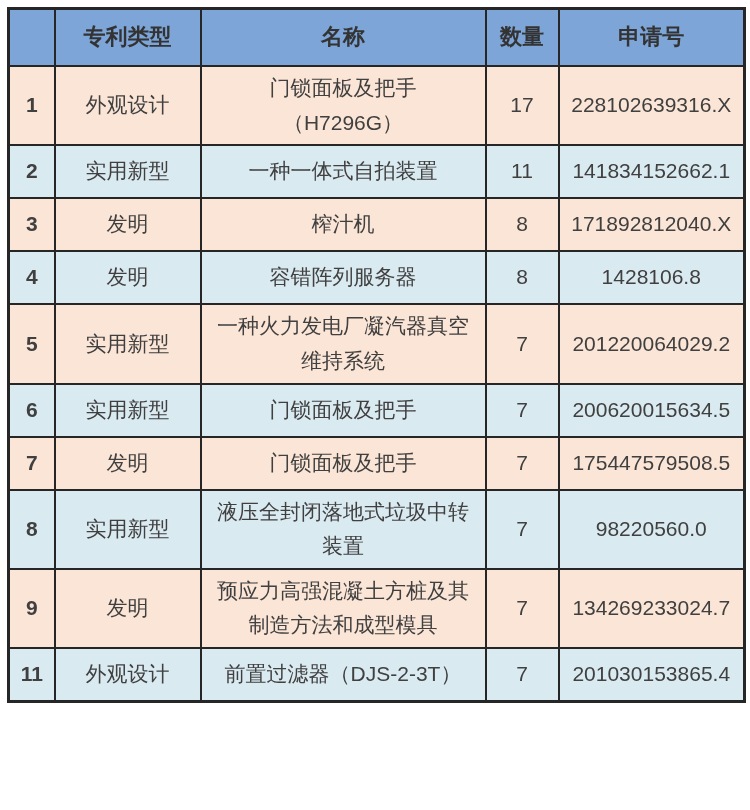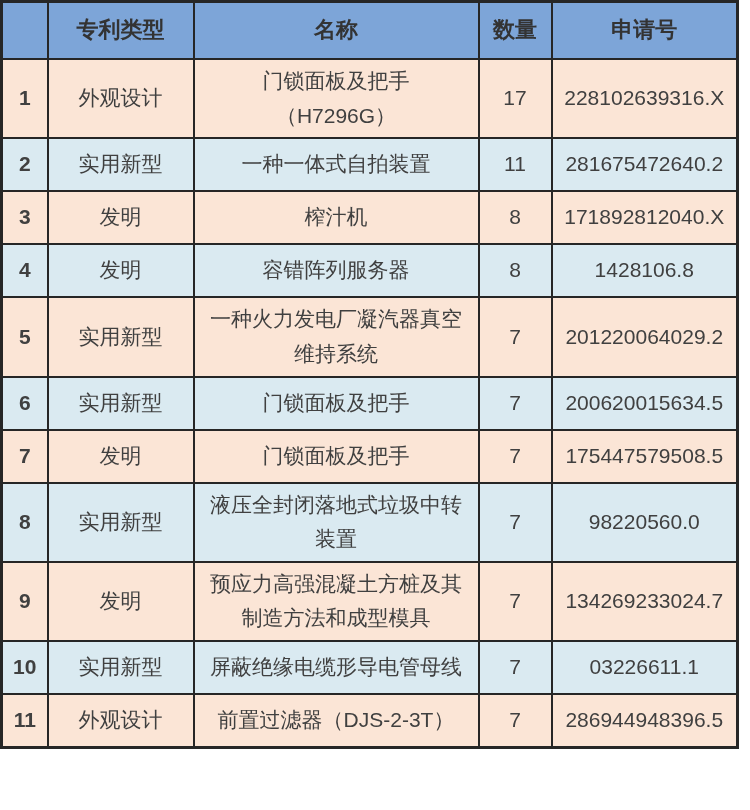--- a/index.html
+++ b/index.html
@@ -7,20 +7,21 @@
     padding: 0;
     background: #ffffff;
     width: 750px;
     height: 810px;
     font-family: "Liberation Sans", "DejaVu Sans", sans-serif;
   }
   .page {
     width: 726px;
     height: 810px;
     box-sizing: border-box;
+    padding: 7px;
   }
   table.patent-table {
     border-collapse: collapse;
     width: 736px;
     table-layout: fixed;
     border: 3px solid #262626;
   }
   table.patent-table th,
   table.patent-table td {
     border: 2px solid #262626;
@@ -76,21 +77,21 @@
         <td>外观设计</td>
         <td>门锁面板及把手（H7296G）</td>
         <td>17</td>
         <td>228102639316.X</td>
       </tr>
       <tr>
         <td class="row-num">2</td>
         <td>实用新型</td>
         <td>一种一体式自拍装置</td>
         <td>11</td>
-        <td>281675472640.2</td>
+        <td>141834152662.1</td>
       </tr>
       <tr>
         <td class="row-num">3</td>
         <td>发明</td>
         <td>榨汁机</td>
         <td>8</td>
         <td>171892812040.X</td>
       </tr>
       <tr>
         <td class="row-num">4</td>
@@ -128,28 +129,21 @@
         <td>98220560.0</td>
       </tr>
       <tr>
         <td class="row-num">9</td>
         <td>发明</td>
         <td>预应力高强混凝土方桩及其制造方法和成型模具</td>
         <td>7</td>
         <td>134269233024.7</td>
       </tr>
       <tr>
-        <td class="row-num">10</td>
-        <td>实用新型</td>
-        <td>屏蔽绝缘电缆形导电管母线</td>
-        <td>7</td>
-        <td>03226611.1</td>
-      </tr>
-      <tr>
         <td class="row-num">11</td>
         <td>外观设计</td>
         <td>前置过滤器（DJS-2-3T）</td>
         <td>7</td>
-        <td>286944948396.5</td>
+        <td>201030153865.4</td>
       </tr>
     </tbody>
   </table>
 </div>
 
 </body></html>

